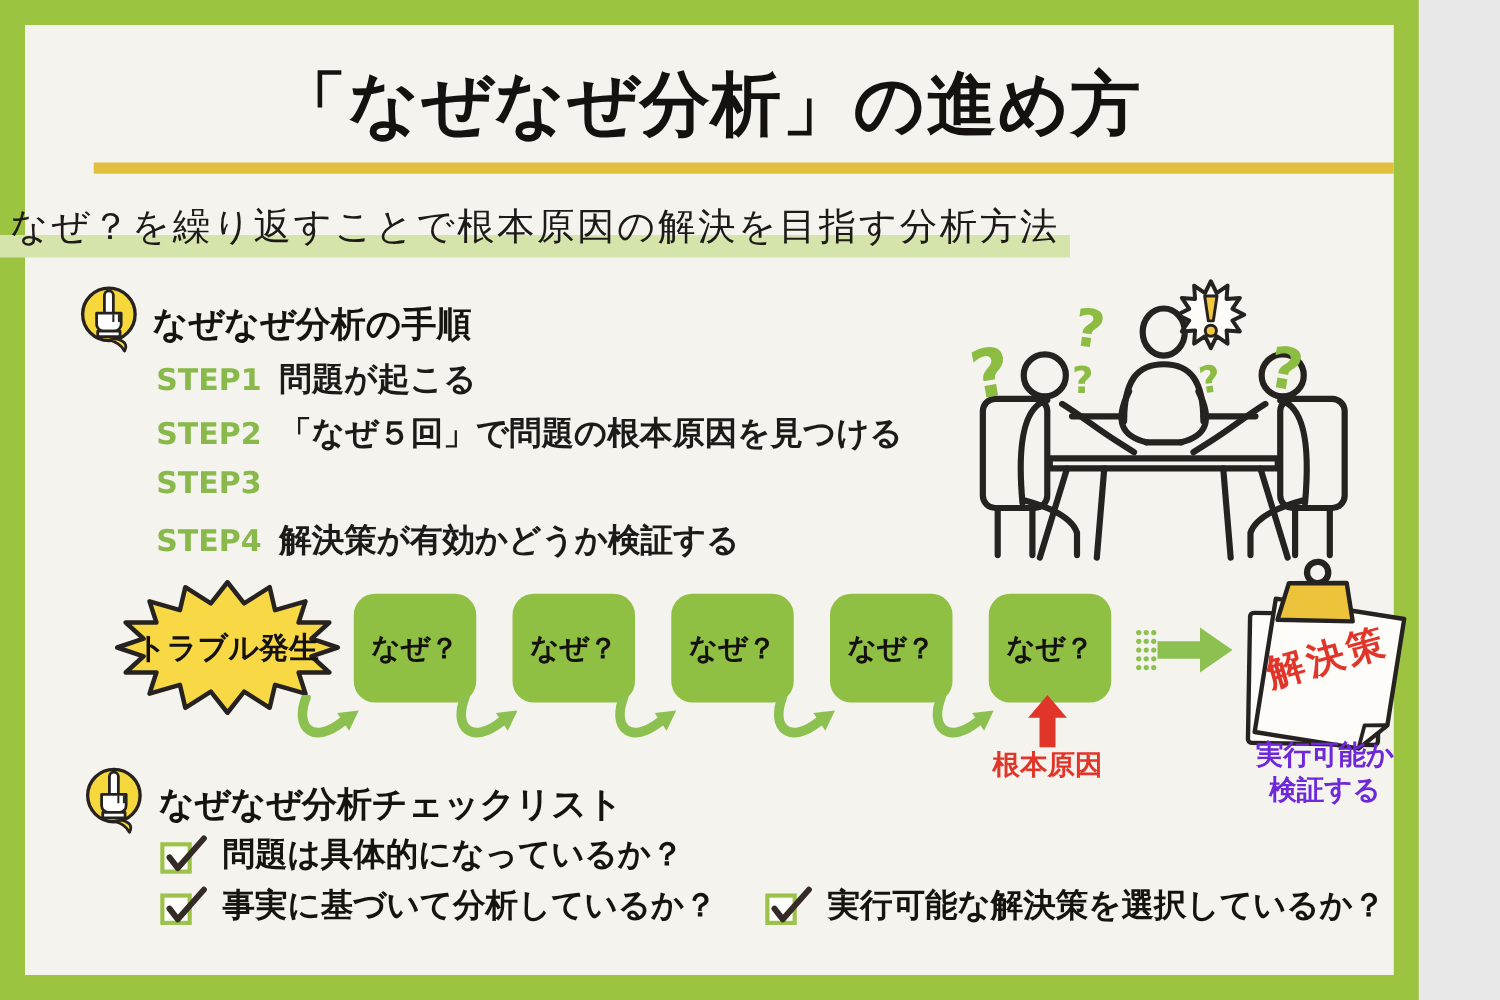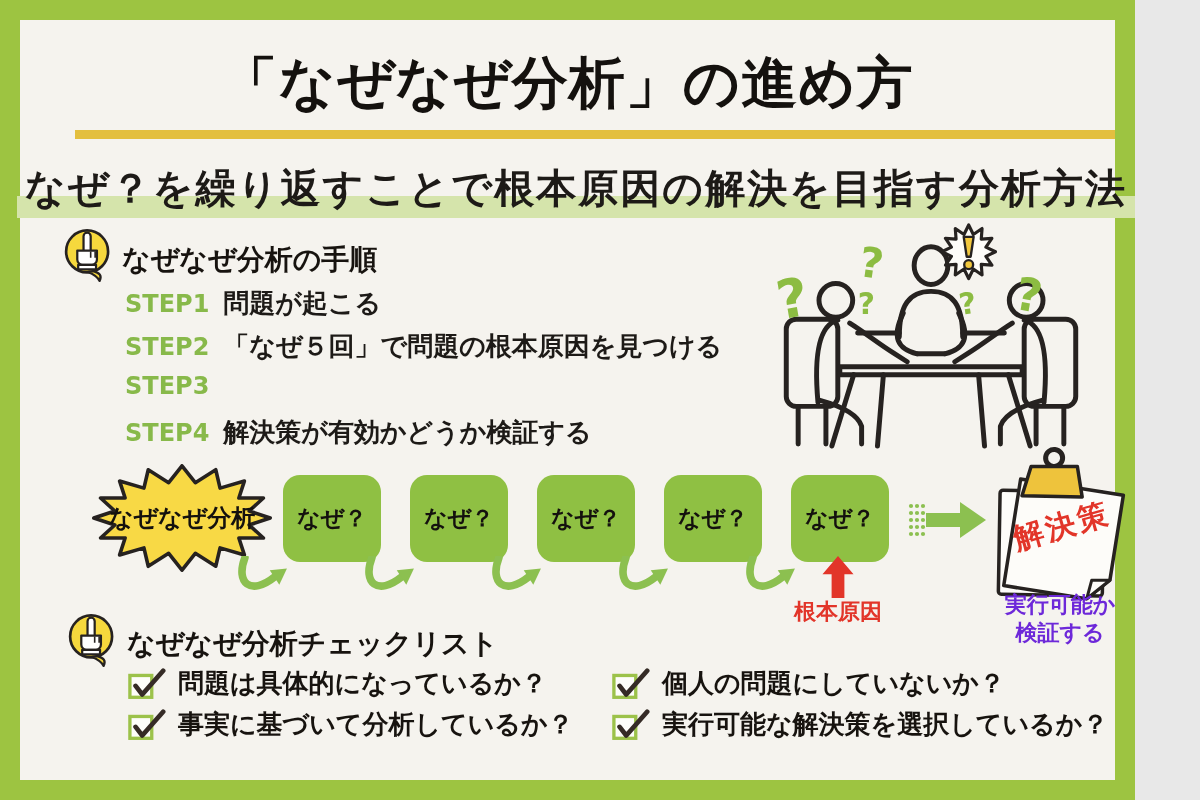--- a/index.html
+++ b/index.html
@@ -4,21 +4,21 @@
 <style>
   html,body{margin:0;padding:0;background:#e8e8e8;}
   .canvas{position:relative;width:1135px;height:800px;background:#9dc441;overflow:hidden;
           font-family:"DejaVu Sans","Liberation Sans",sans-serif;color:#1d1a17;}
   .panel{position:absolute;inset:20px;background:#f5f3ee;}
   .abs{position:absolute;}
 
   .title{left:0;right:0;top:46px;text-align:center;font-size:56px;font-weight:900;
          color:#14110e;letter-spacing:1px;white-space:nowrap;}
   .rule{left:75px;top:130px;width:1040px;height:9px;background:#e3bf3f;}
-  .subtitle{left:0;right:0;top:161px;text-align:right;font-size:40px;font-weight:700;white-space:nowrap;}
+  .subtitle{left:0;right:0;top:161px;text-align:left;font-size:30px;font-weight:400;white-space:nowrap;}
   .subtitle span{background:linear-gradient(to bottom,rgba(0,0,0,0) 58%,#d5e4ab 58%);
                  padding:0 8px 7px;letter-spacing:2px;}
 
   .hand-icon{width:50px;height:56px;}
   .hand1{left:63px;top:227px;}
   .hand2{left:67px;top:612px;}
   .section-heading{font-size:28px;font-weight:900;color:#17130f;white-space:nowrap;}
   .head1{left:122px;top:241px;}
   .head2{left:127px;top:625px;}
 
@@ -131,21 +131,21 @@
     <g>
       <polygon points="235,30 225.4,34.7 231.4,43.5 220.7,42.7 221.5,53.4 212.7,47.4 208,57 203.3,47.4 194.5,53.4 195.3,42.7 184.6,43.5 190.6,34.7 181,30 190.6,25.3 184.6,16.5 195.3,17.3 194.5,6.6 203.3,12.6 208,3 212.7,12.6 221.5,6.6 220.7,17.3 231.4,16.5 225.4,25.3" fill="#fdfcf9" stroke="#262220" stroke-width="3.2" stroke-linejoin="round"></polygon>
       <path d="M203,15 L213,15 L210,35 L206,35 Z" fill="#f2c83e" stroke="#262220" stroke-width="2.4" stroke-linejoin="round"></path>
       <circle cx="208" cy="43" r="4.5" fill="#f2c83e" stroke="#262220" stroke-width="2.4"></circle>
     </g>
   </svg>
 
   <svg class="abs starburst" viewBox="0 0 200 120">
     <polygon points="198,60 174.6,67.8 190.5,82.2 163.2,82.2 169.3,101 142.3,93.2 137.5,113.6 114.8,99.2 100,118 85.2,99.2 62.5,113.6 57.7,93.2 30.7,101 36.8,82.2 9.5,82.2 25.4,67.8 2,60 25.4,52.2 9.5,37.8 36.8,37.8 30.7,19 57.7,26.8 62.5,6.4 85.2,20.8 100,2 114.8,20.8 137.5,6.4 142.3,26.8 169.3,19 163.2,37.8 190.5,37.8 174.6,52.2" fill="#f8d945" stroke="#262220" stroke-width="4" stroke-linejoin="round"></polygon>
   </svg>
-  <div class="abs trigger-label">なぜなぜ分析</div>
+  <div class="abs trigger-label">トラブル発生</div>
 
   <div class="abs why-box" style="left:283px">なぜ？</div>
   <div class="abs why-box" style="left:410px">なぜ？</div>
   <div class="abs why-box" style="left:537px">なぜ？</div>
   <div class="abs why-box" style="left:664px">なぜ？</div>
   <div class="abs why-box" style="left:791px">なぜ？</div>
 
   <svg class="abs swoosh" style="left:235px" viewBox="0 0 60 46">
       <path d="M10,2 C0,28 16,42 41,22" stroke="#8cc050" stroke-width="8" fill="none" stroke-linecap="round"></path>
       <polygon points="54,13 46,30 36,15" fill="#8cc050"></polygon>
@@ -230,27 +230,20 @@
       </svg>
     <span class="txt">問題は具体的になっているか？</span>
   </div>
   <div class="abs check-row cr2">
     <svg class="checkbox" viewBox="0 0 40 34">
         <rect x="2" y="8" width="23" height="23" fill="#fdfdfa" stroke="#9cc24a" stroke-width="3.5"></rect>
         <path d="M8,19 L15,28 L37,3" stroke="#352b26" stroke-width="5" fill="none" stroke-linecap="round" stroke-linejoin="round"></path>
       </svg>
     <span class="txt">事実に基づいて分析しているか？</span>
   </div>
-  <div class="abs check-row cr3">
-    <svg class="checkbox" viewBox="0 0 40 34">
-        <rect x="2" y="8" width="23" height="23" fill="#fdfdfa" stroke="#9cc24a" stroke-width="3.5"></rect>
-        <path d="M8,19 L15,28 L37,3" stroke="#352b26" stroke-width="5" fill="none" stroke-linecap="round" stroke-linejoin="round"></path>
-      </svg>
-    <span class="txt">個人の問題にしていないか？</span>
-  </div>
   <div class="abs check-row cr4">
     <svg class="checkbox" viewBox="0 0 40 34">
         <rect x="2" y="8" width="23" height="23" fill="#fdfdfa" stroke="#9cc24a" stroke-width="3.5"></rect>
         <path d="M8,19 L15,28 L37,3" stroke="#352b26" stroke-width="5" fill="none" stroke-linecap="round" stroke-linejoin="round"></path>
       </svg>
     <span class="txt">実行可能な解決策を選択しているか？</span>
   </div>
 </div>
 
 </body></html>

